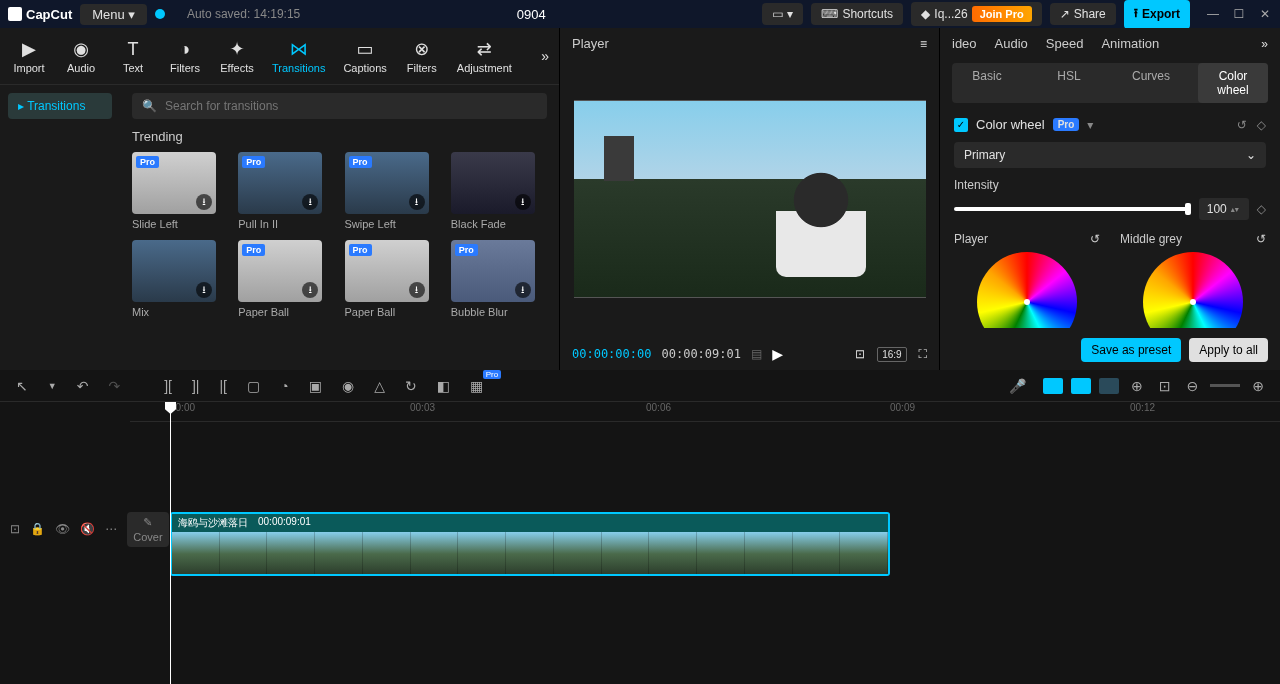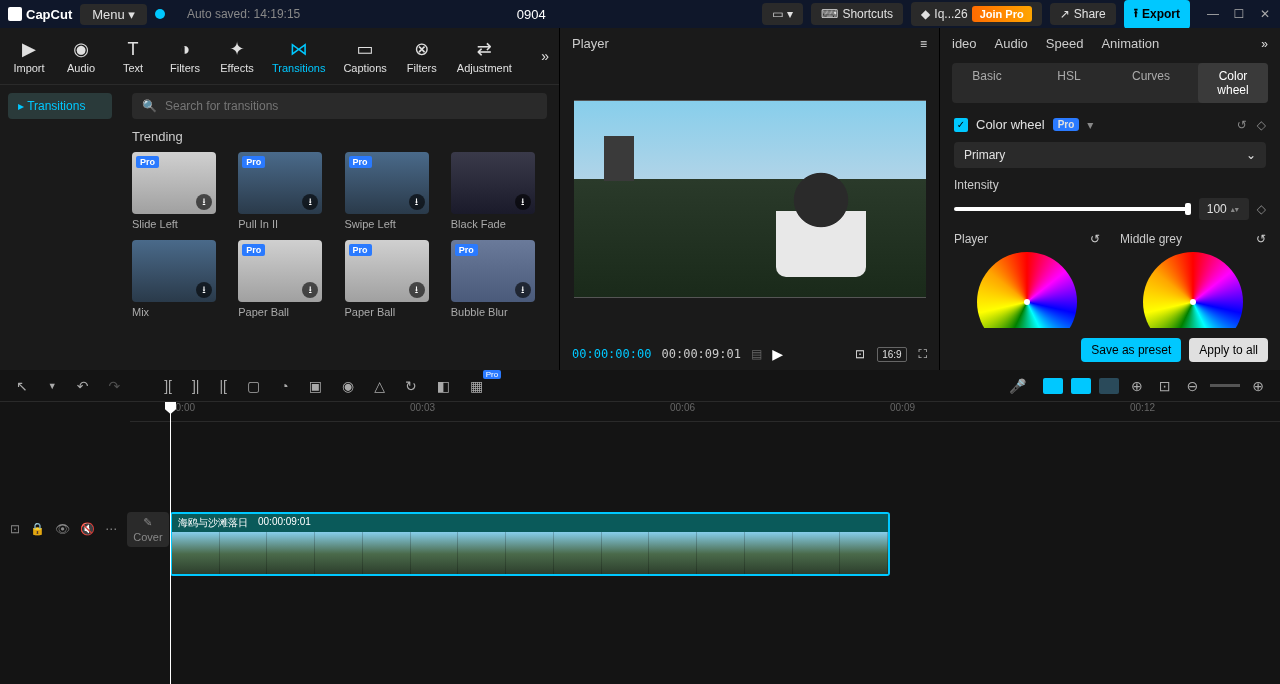--- a/index.html
+++ b/index.html
@@ -418,21 +418,21 @@
           <span>✎</span>
           <span>Cover</span>
         </div>
       </div>
       <div style="flex:1.3"></div>
     </div>
     <div class="tl-tracks">
       <div class="ruler">
         <span class="ruler-mark" style="left:40px">00:00</span>
         <span class="ruler-mark" style="left:280px">00:03</span>
-        <span class="ruler-mark" style="left:540px">00:06</span>
+        <span class="ruler-mark" style="left:516px">00:06</span>
         <span class="ruler-mark" style="left:760px">00:09</span>
         <span class="ruler-mark" style="left:1000px">00:12</span>
       </div>
       <div class="playhead"></div>
       <div class="clip-track">
         <div class="clip-header">
           <span>海鸥与沙滩落日</span>
           <span>00:00:09:01</span>
         </div>
         <div class="clip-frames">

